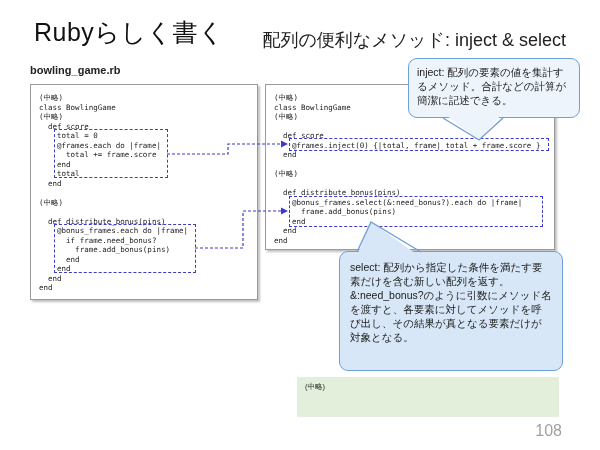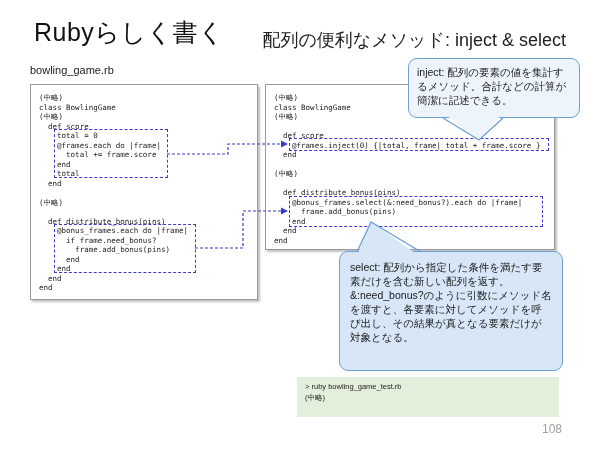--- a/index.html
+++ b/index.html
@@ -3,21 +3,21 @@
 <meta charset="utf-8">
 <style>
   * { margin:0; padding:0; box-sizing:border-box; }
   html,body { width:600px; height:450px; }
   body { font-family:"Liberation Sans","DejaVu Sans",sans-serif; background:#fff; }
   .slide { position:relative; width:600px; height:450px; background:#ffffff; overflow:hidden;border-radius:12px; }
 
   .title { position:absolute; left:34px; top:16px; font-size:25px; color:#111; letter-spacing:0.5px; }
   .subtitle { position:absolute; right:34px; top:28px; font-size:18px; color:#222; }
 
-  .file-label { position:absolute; left:30px; top:64px; font-size:11px; font-weight:normal; color:#222; }
+  .file-label { position:absolute; left:30px; top:64px; font-size:11px; font-weight:bold; color:#222; }
 
   .code-panel { position:absolute; background:#fff; border:1px solid #9a9a9a;
                 box-shadow:2px 2px 2px rgba(0,0,0,0.25); }
   .panel-left  { left:30px;  top:84px; width:228px; height:216px; }
   .panel-right { left:265px; top:84px; width:290px; height:166px; }
   .code-panel pre { position:absolute; left:8px; top:8px;
                     font-family:"DejaVu Sans Mono","Liberation Mono",monospace;
                     font-size:7.5px; line-height:9.5px; color:#1a1a1a; white-space:pre; }
 
   .dashed-box { position:absolute; border:1px dashed #3a3acc; background:transparent; }
@@ -32,21 +32,21 @@
              color:#1a1a1a; font-size:10.5px; line-height:1.34; }
   .callout-inject { left:408px; top:58px;  width:172px; height:60px;  background:#edf4fc; padding:6px 8px; }
   .callout-select { left:339px; top:251px; width:224px; height:120px; background:#d7e7f7; padding:8px 10px; }
 
   .tail { position:absolute; left:0; top:0; width:600px; height:450px; pointer-events:none; }
 
   .terminal-box { position:absolute; left:297px; top:377px; width:262px; height:40px;
                   background:#e3efda; padding:5px 8px; font-size:7.5px; line-height:1.45; color:#1f1f1f; }
   .terminal-box .tline { white-space:pre; }
 
-  .page-number { position:absolute; right:38px; top:422px; font-size:12px; color:#a0a0a0; }
+  .page-number { position:absolute; right:38px; top:422px; font-size:16px; color:#a0a0a0; }
 </style>
 </head>
 <body>
 
 <div class="slide">
 
   <div class="title">Rubyらしく書く</div>
   <div class="subtitle">配列の便利なメソッド: inject &amp; select</div>
 
   <div class="file-label">bowling_game.rb</div>
@@ -117,19 +117,18 @@
       <polygon points="442,112 504,112 479,140" fill="#edf4fc"></polygon>
       <path d="M443,118 L479,140 L503,118" fill="none" stroke="#6f9fd8" stroke-width="1.4"></path>
     </g>
     <g>
       <polygon points="356,258 422,258 371,222" fill="#d7e7f7"></polygon>
       <path d="M357,252 L371,222 L421,252" fill="none" stroke="#6f9fd8" stroke-width="1.4"></path>
     </g>
   </svg>
 
   <div class="terminal-box">
-    <div class="tline">&gt; ruby bowling_game_test.rb</div>
     <div class="tline">(中略)</div>
   </div>
 
   <div class="page-number">108</div>
 
 </div>
 
 </body></html>

